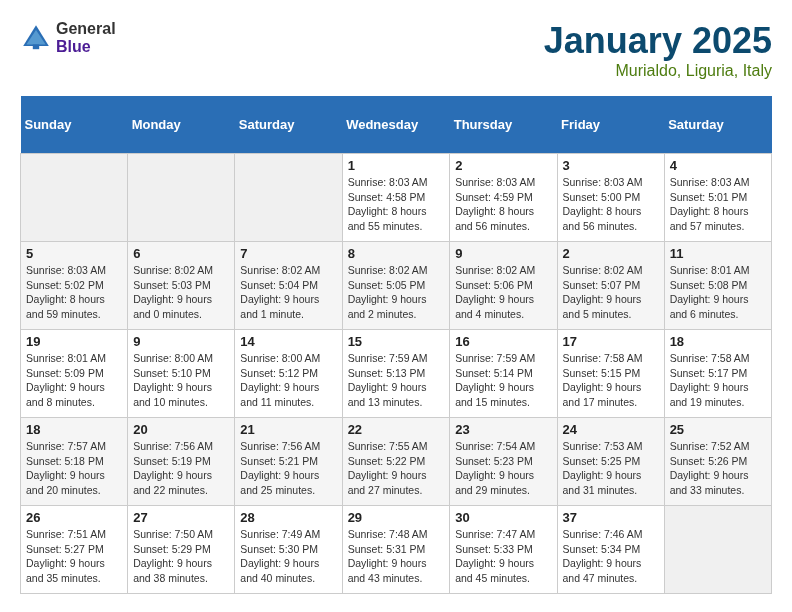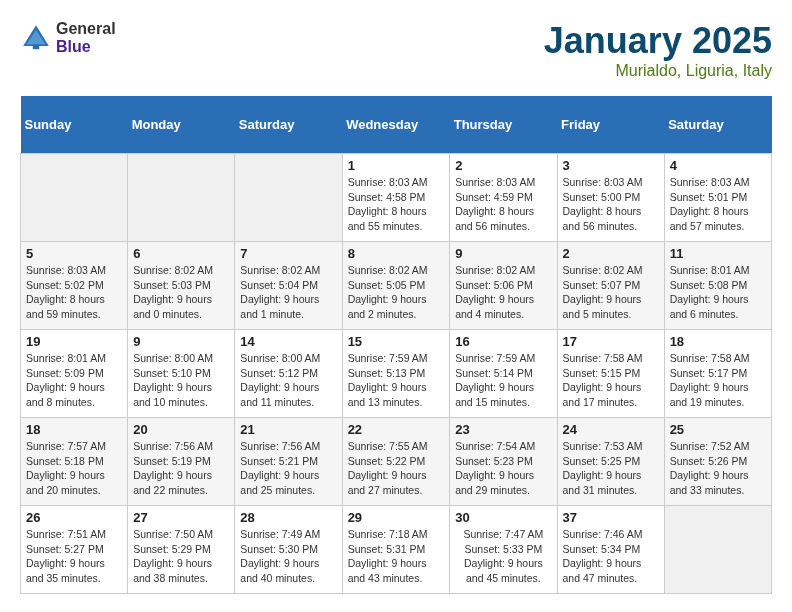--- a/index.html
+++ b/index.html
@@ -335,28 +335,28 @@
         </td>
         <td>
           <span class="day-num">28</span>
           <div class="day-info" style="white-space: pre-line;">Sunrise: 7:49 AM
 Sunset: 5:30 PM
 Daylight: 9 hours
 and 40 minutes.</div>
         </td>
         <td>
           <span class="day-num">29</span>
-          <div class="day-info" style="white-space: pre-line;">Sunrise: 7:18 AM
+          <div class="day-info" style="white-space: pre-line;">Sunrise: 7:48 AM
 Sunset: 5:31 PM
 Daylight: 9 hours
 and 43 minutes.</div>
         </td>
         <td>
           <span class="day-num">30</span>
-          <div class="day-info" style="white-space: pre-line; text-align: center;">Sunrise: 7:47 AM
+          <div class="day-info" style="white-space: pre-line;">Sunrise: 7:47 AM
 Sunset: 5:33 PM
 Daylight: 9 hours
 and 45 minutes.</div>
         </td>
         <td>
           <span class="day-num">37</span>
           <div class="day-info" style="white-space: pre-line;">Sunrise: 7:46 AM
 Sunset: 5:34 PM
 Daylight: 9 hours
 and 47 minutes.</div>

